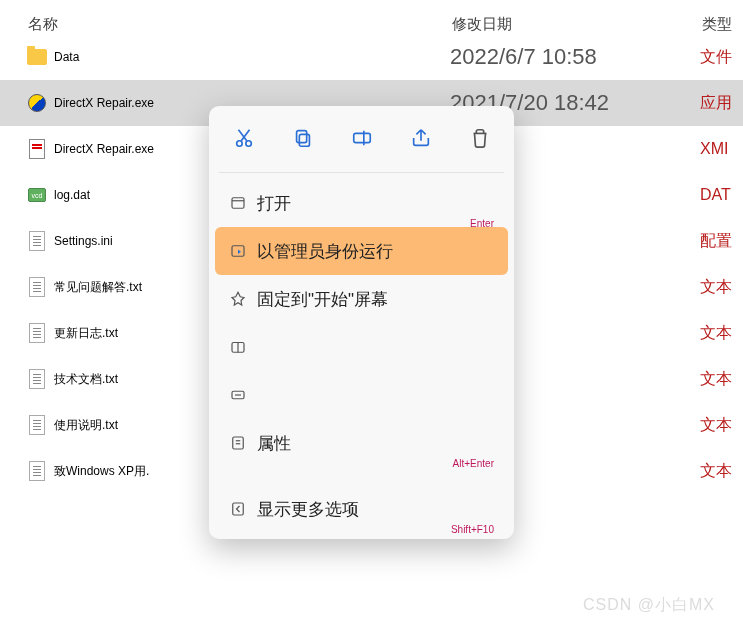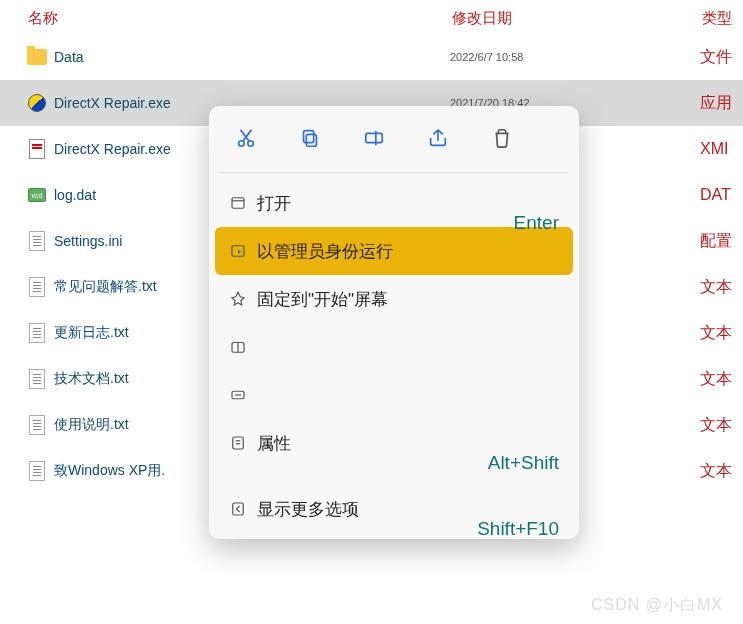--- a/index.html
+++ b/index.html
@@ -9,23 +9,23 @@
       background: #fff;
       width: 743px;
       height: 624px;
       overflow: hidden;
       position: relative;
       color: #333;
     }
     .header {
       display: flex;
       height: 34px;
-      align-items: center;
+      align-items: flex-end;
       padding-top: 2px;
-      color: #b91c1c;
+      color: #404040;
       font-size: 15px;
     }
     .col-name { width: 450px; padding-left: 28px; }
     .col-date { width: 250px; padding-left: 2px; }
     .col-type { flex: 1; padding-left: 2px; }
     .file-list { }
     .file-row {
       display: flex;
       align-items: center;
       height: 46px;
@@ -33,37 +33,37 @@
     }
     .file-row.selected { background: #d9d9d9; }
     .icon-cell {
       width: 26px;
       height: 24px;
       display: flex;
       align-items: center;
       justify-content: center;
       margin-right: 4px;
     }
-    .file-name { width: 396px; font-size: 14px; color: #0c4a6e; }
-    .file-date { width: 250px; font-size: 11px; color: #555; }
+    .file-name { width: 396px; font-size: 12px; color: #000000; }
+    .file-date { width: 250px; font-size: 22px; color: #555; }
     .file-type { flex: 1; font-size: 16px; color: #b91c1c; }
     .folder-icon { width: 20px; height: 16px; background: #f9c846; border-radius: 2px; position: relative; }
     .folder-icon::before { content:''; position:absolute; top:-3px; left:0; width:8px; height:4px; background:#f9c846; border-radius:1px 1px 0 0; }
     .exe-icon { width:18px; height:18px; border-radius:50%; background: linear-gradient(135deg,#ffd400 50%,#0040c0 50%); border:1px solid #555; }
     .xml-icon { width:16px; height:20px; background:#fff; border:1px solid #888; position:relative; }
     .xml-icon::after { content:''; position:absolute; top:4px; left:2px; width:10px; height:2px; background:#d00; box-shadow:0 3px 0 #d00; }
     .dat-icon { width:18px; height:14px; background:#5fb05f; border:1px solid #4a8a4a; border-radius:2px; color:#fff; font-size:7px; text-align:center; line-height:14px; }
     .ini-icon, .txt-icon { width:16px; height:20px; background:#fff; border:1px solid #aaa; position:relative; }
     .ini-icon::after, .txt-icon::after { content:''; position:absolute; top:4px; left:3px; width:8px; height:1px; background:#888; box-shadow:0 3px 0 #888, 0 6px 0 #888, 0 9px 0 #888; }
 
     .context-menu {
       position: absolute;
       top: 106px;
       left: 209px;
-      width: 370px;
+      width: 305px;
       background: #f8f8f8;
       border-radius: 10px;
       box-shadow: 0 10px 30px rgba(0,0,0,0.25);
       padding: 6px;
     }
     .cm-toolbar {
       display: flex;
       gap: 10px;
       padding: 6px 4px 10px 4px;
     }
@@ -79,30 +79,30 @@
     .cm-sep { height: 1px; background: #e2e2e2; margin: 2px 4px 6px 4px; }
     .cm-item {
       display: flex;
       align-items: center;
       height: 48px;
       padding: 0 14px;
       border-radius: 6px;
       font-size: 17px;
       color: #222;
     }
-    .cm-item.hover { background: #eab308; }
+    .cm-item.hover { background: #fdba74; }
     .cm-item .mi-icon { width: 28px; display:flex; align-items:center; }
     .cm-item .mi-icon svg { width:18px; height:18px; }
     .cm-item .mi-label { flex: 1; }
-    .cm-item .mi-shortcut { color: #0f766e; font-size: 19px; margin-top: 40px; }
+    .cm-item .mi-shortcut { color: #be185d; font-size: 10px; margin-top: 40px; }
     .cm-gap { height: 18px; }
     .watermark {
       position: absolute;
       bottom: 8px;
-      right: 20px;
+      right: 28px;
       color: #dcdcdc;
       font-size: 16px;
       letter-spacing: 1px;
     }
   </style>
 </head>
 <body>
 
 <div class="header">
   <div class="col-name">名称</div>
@@ -280,21 +280,21 @@
       </div>
       <div class="cm-item">
         <span class="mi-icon">
           <svg viewBox="0 0 24 24" fill="none" stroke="#555" stroke-width="1.6">
             <rect x="5" y="4" width="14" height="16" rx="2"></rect>
             <line x1="9" y1="9" x2="15" y2="9"></line>
             <line x1="9" y1="13" x2="15" y2="13"></line>
           </svg>
         </span>
         <span class="mi-label">属性</span>
-        <span class="mi-shortcut">Alt+Shift</span>
+        <span class="mi-shortcut">Alt+Enter</span>
       </div>
       <div class="cm-gap"></div>
       <div class="cm-item">
         <span class="mi-icon">
           <svg viewBox="0 0 24 24" fill="none" stroke="#555" stroke-width="1.6">
             <rect x="5" y="4" width="14" height="16" rx="2"></rect>
             <path d="M14 8l-4 4 4 4"></path>
           </svg>
         </span>
         <span class="mi-label">显示更多选项</span>

